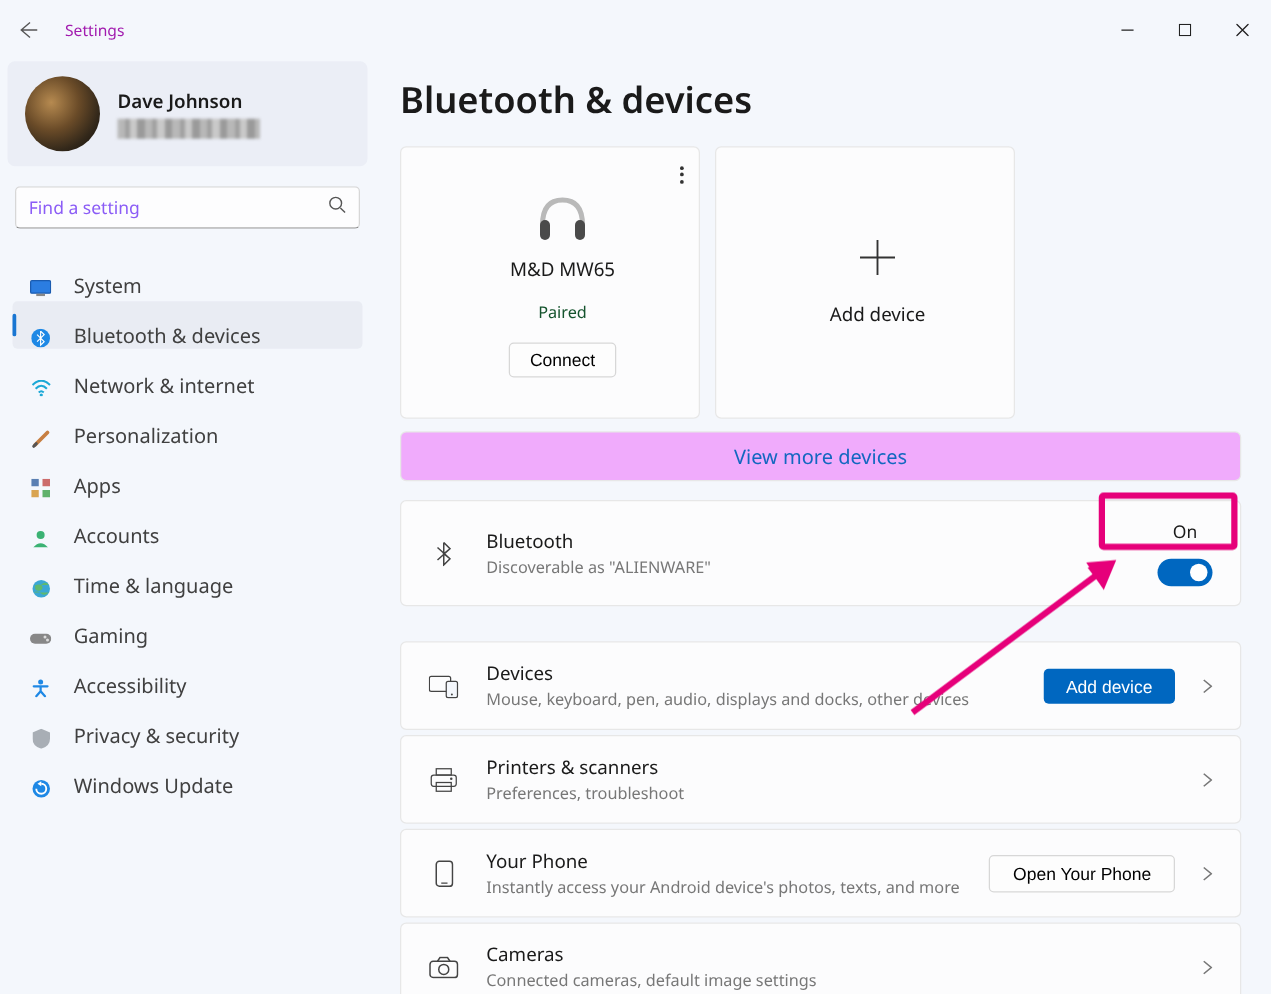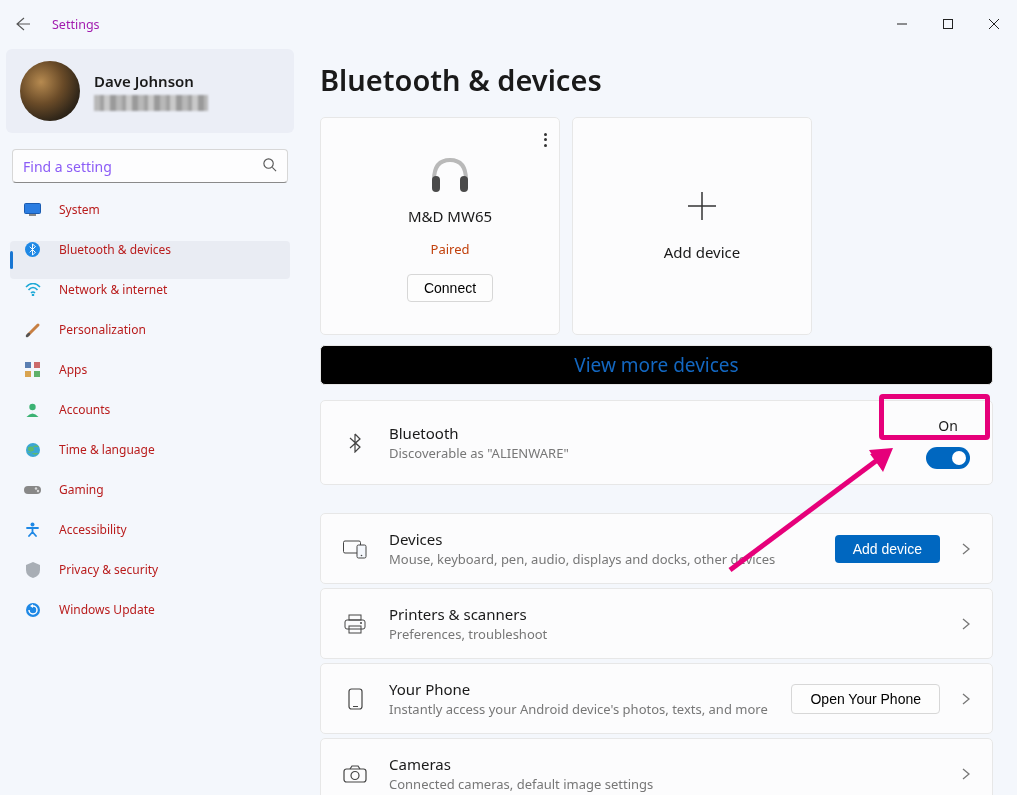--- a/index.html
+++ b/index.html
@@ -54,26 +54,26 @@
     border-radius:4px;
     display:flex; align-items:center;
     padding:0 10px;
     font-size:14px; color:#8b5cf6;
     justify-content: space-between;
   }
   .nav { margin-top:10px; display:flex; flex-direction:column; gap:2px; padding:0 4px;}
   .nav-item {
     height:38px;
     display:flex;
-    align-items:flex-start;
+    align-items:flex-end;
     gap:18px;
     padding:0 14px;
     border-radius:4px;
-    font-size:12px;
-    color:#b91c1c;
+    font-size:16px;
+    color:#404040;
     position:relative;
   }
   .nav-item.selected {
     background:#e9ecf3;
   }
   .nav-item.selected::before {
     content:"";
     position:absolute; left:0; top:10px; bottom:10px; width:3px;
     background:#1976d2; border-radius:2px;
   }
@@ -86,32 +86,32 @@
     background:#fcfcfd;
     border:1px solid #e7e7e7;
     border-radius:5px;
     display:flex; flex-direction:column; align-items:center; justify-content:center;
     position:relative;
     padding-left:20px;
   }
   .card-menu { position:absolute; top:12px; right:12px; color:#333; font-size:16px; letter-spacing:0; line-height:4px;}
   .card-menu span{display:block; width:3px;height:3px;background:#333;border-radius:50%;margin:2.5px 0;}
   .device-name { font-size:15px; margin-top:8px; }
-  .device-status { font-size:13px; color:#c2410c; margin-top:14px;}
+  .device-status { font-size:13px; color:#14532d; margin-top:14px;}
   .connect-btn {
     margin-top:16px; padding:5px 16px;
     background:#fdfdfd; border:1px solid #d7d7d7; border-radius:4px; font-size:14px;
   }
   .add-card { gap:20px;}
   .view-more {
     margin-top:10px;
     height:40px;
-    background:#000000; border:1px solid #e7e7e7; border-radius:5px;
+    background:#f0abfc; border:1px solid #e7e7e7; border-radius:5px;
     display:flex; align-items:center; justify-content:center;
-    color:#1367c0; font-size:19px;
+    color:#1367c0; font-size:16px;
   }
   .row-card {
     margin-top:12px;
     background:#fcfcfd; border:1px solid #e7e7e7; border-radius:5px;
     padding:15px 22px;
     display:flex; align-items:center; gap:22px;
   }
   .row-icon{width:24px;display:flex;align-items:center;justify-content:center;color:#444;}
   .row-texts { flex:1; }
   .row-title { font-size:15px; }

